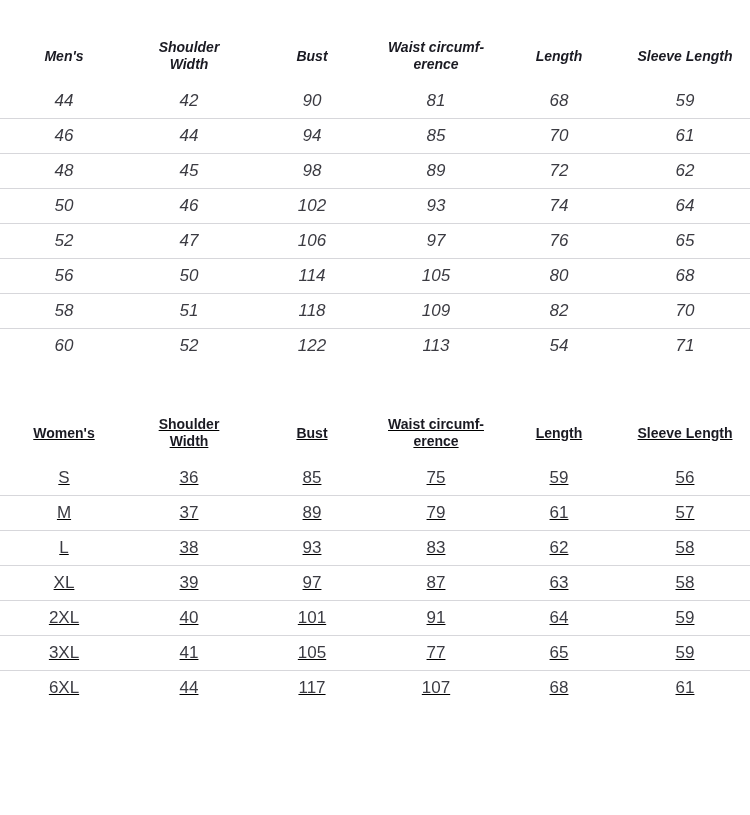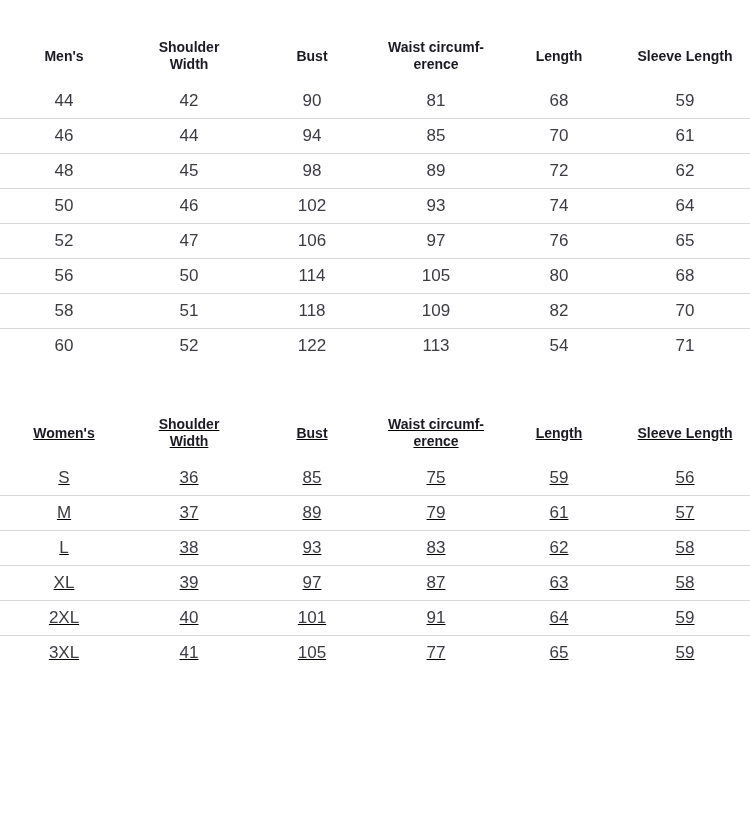--- a/index.html
+++ b/index.html
@@ -81,21 +81,21 @@
     background: #ffffff;
     pointer-events: none;
   }
   .rule-mask-left  { left: 0; }
   .rule-mask-right { right: 0; width: 40px; }
 
   .table-block {
     position: relative;
   }
 
-  .men-block   { margin-top: 22px; }
+  .men-block   { margin-top: 22px; font-style: italic; }
   .women-block { margin-top: 36px; text-decoration: underline; }
 
   .hdr-line { display: block; }
 </style>
 </head>
 <body>
 
 <div class="page">
 
   <div class="table-block men-block">
@@ -277,17 +277,25 @@
             <td style="position: relative;">59<span class="rule-mask-right"></span></td>
           </tr>
           <tr>
             <td>3XL<span class="rule-mask-left"></span></td>
             <td>41</td>
             <td>105</td>
             <td>77</td>
             <td>65</td>
             <td style="position: relative;">59<span class="rule-mask-right"></span></td>
           </tr>
+          <tr>
+            <td>6XL<span class="rule-mask-left"></span></td>
+            <td>44</td>
+            <td>117</td>
+            <td>107</td>
+            <td>68</td>
+            <td style="position: relative;">61<span class="rule-mask-right"></span></td>
+          </tr>
         </tbody>
     </table>
   </div>
 
 </div>
 
 </body></html>

